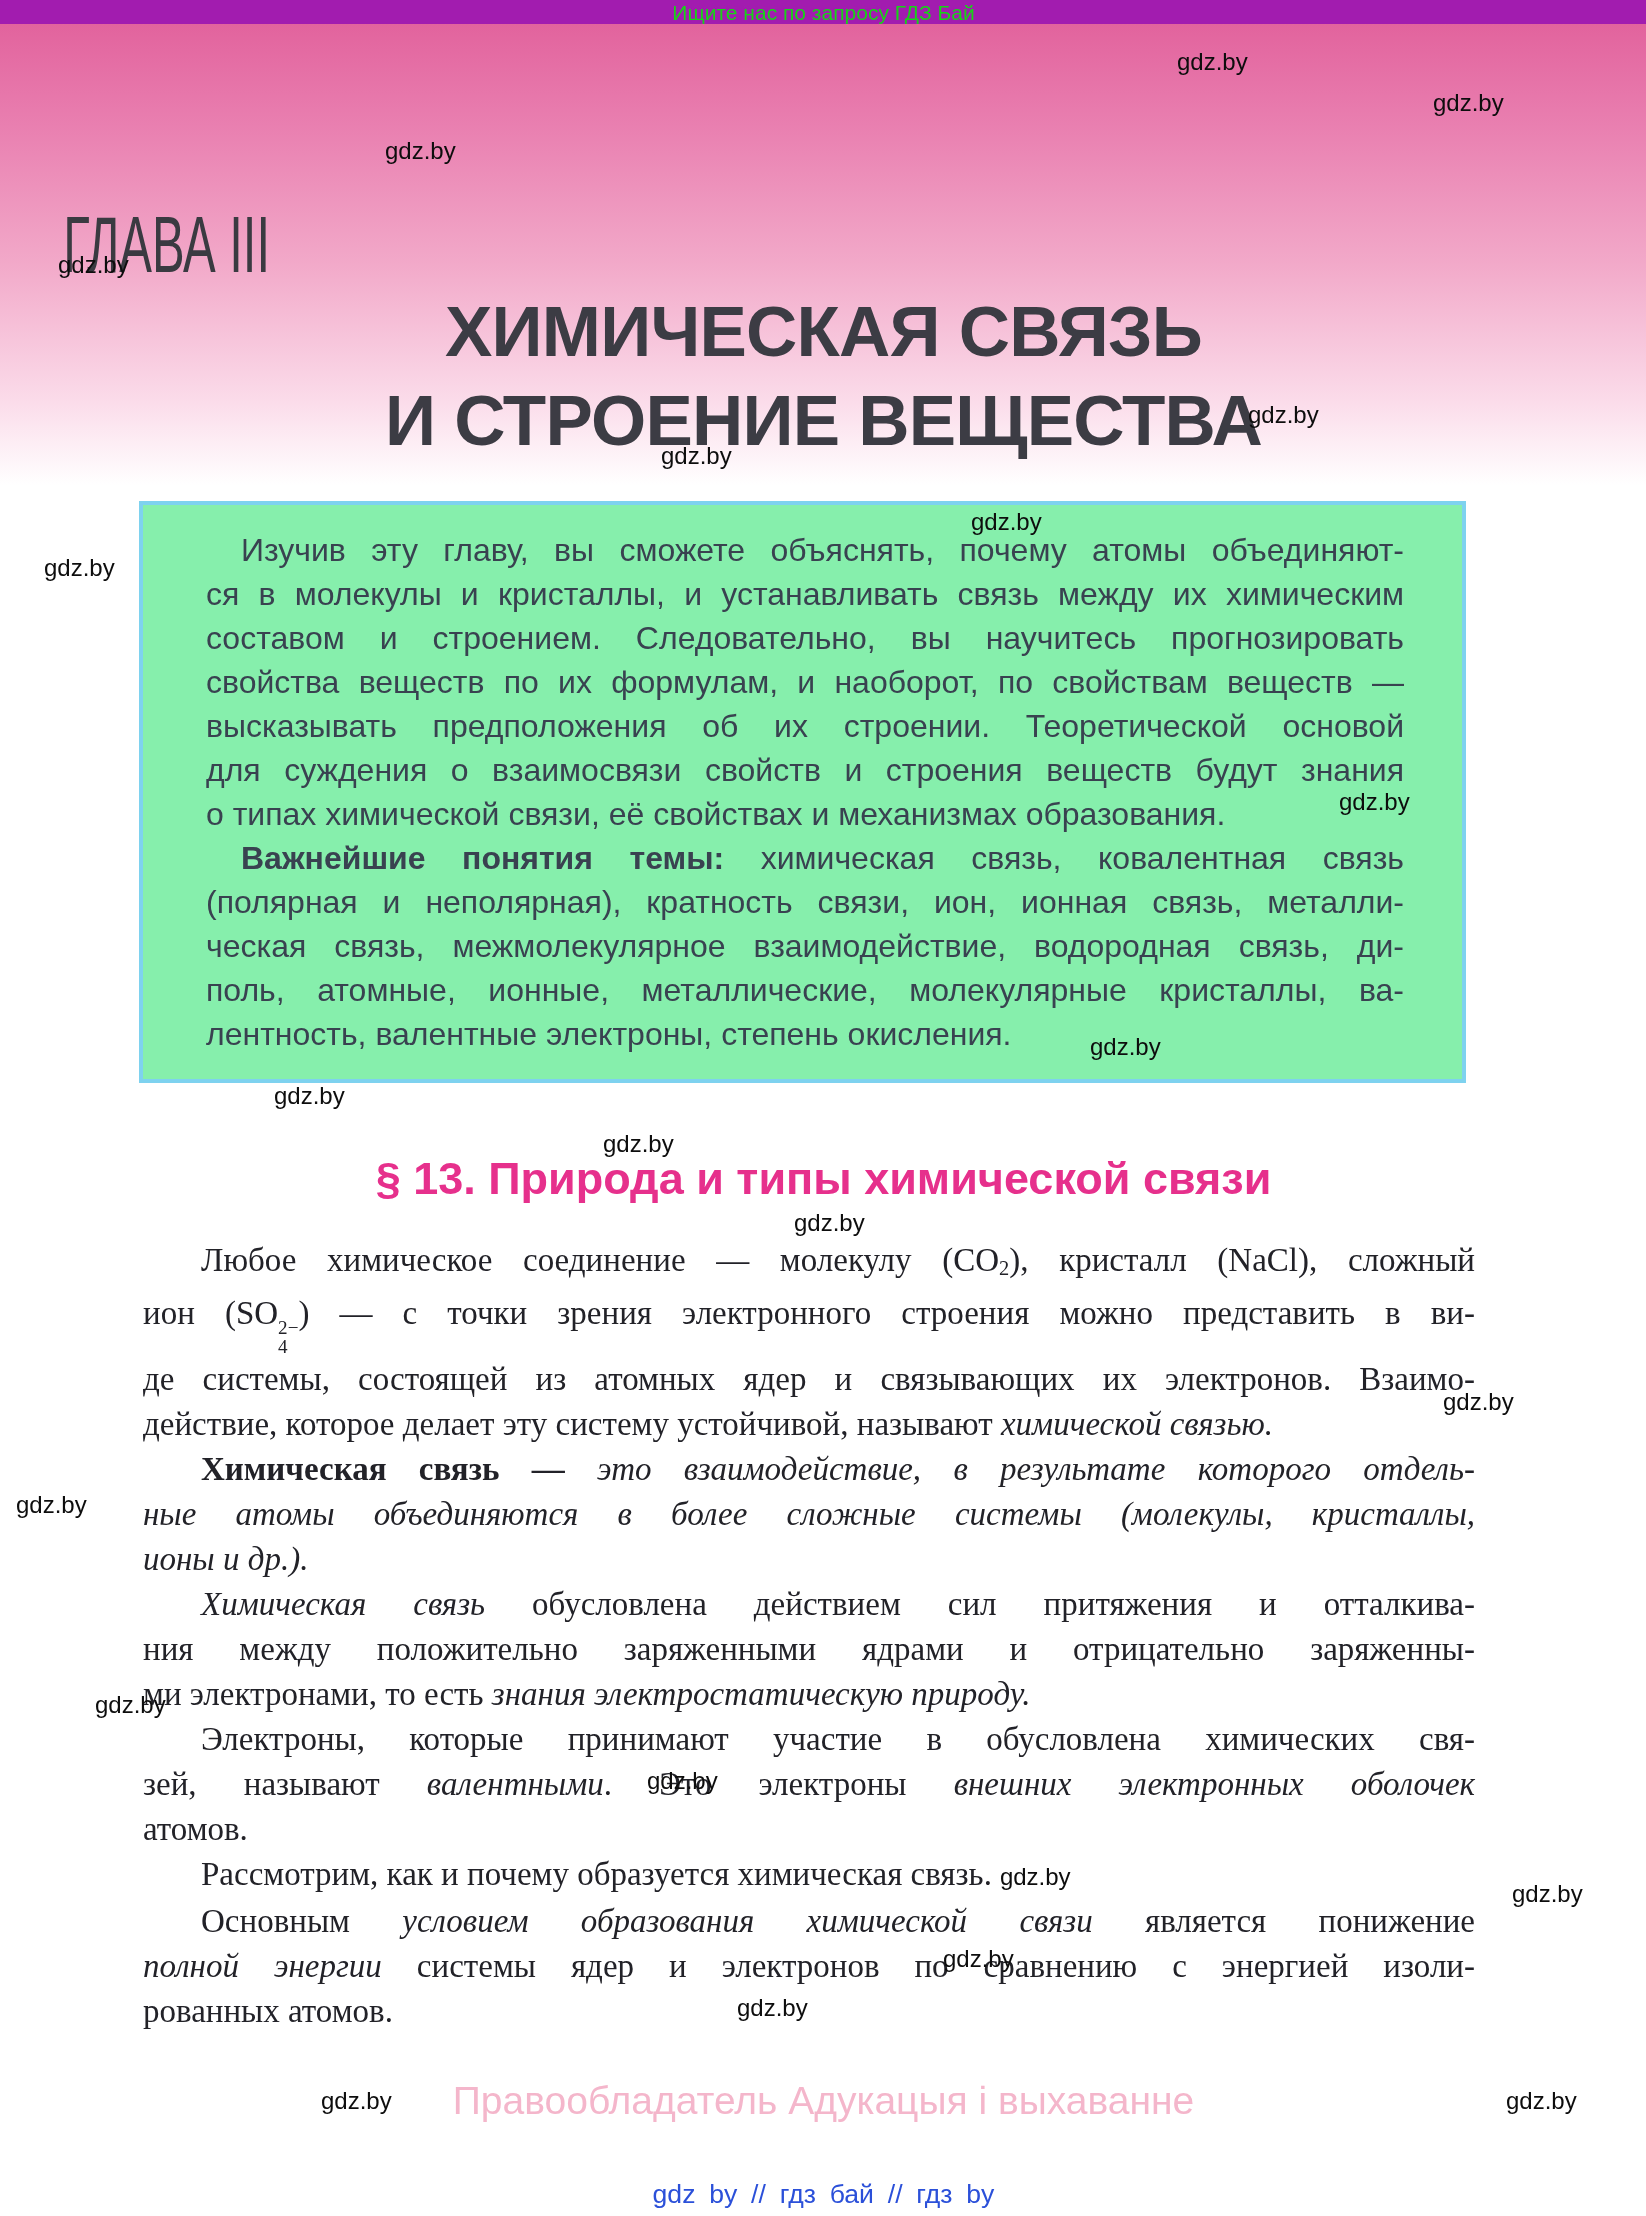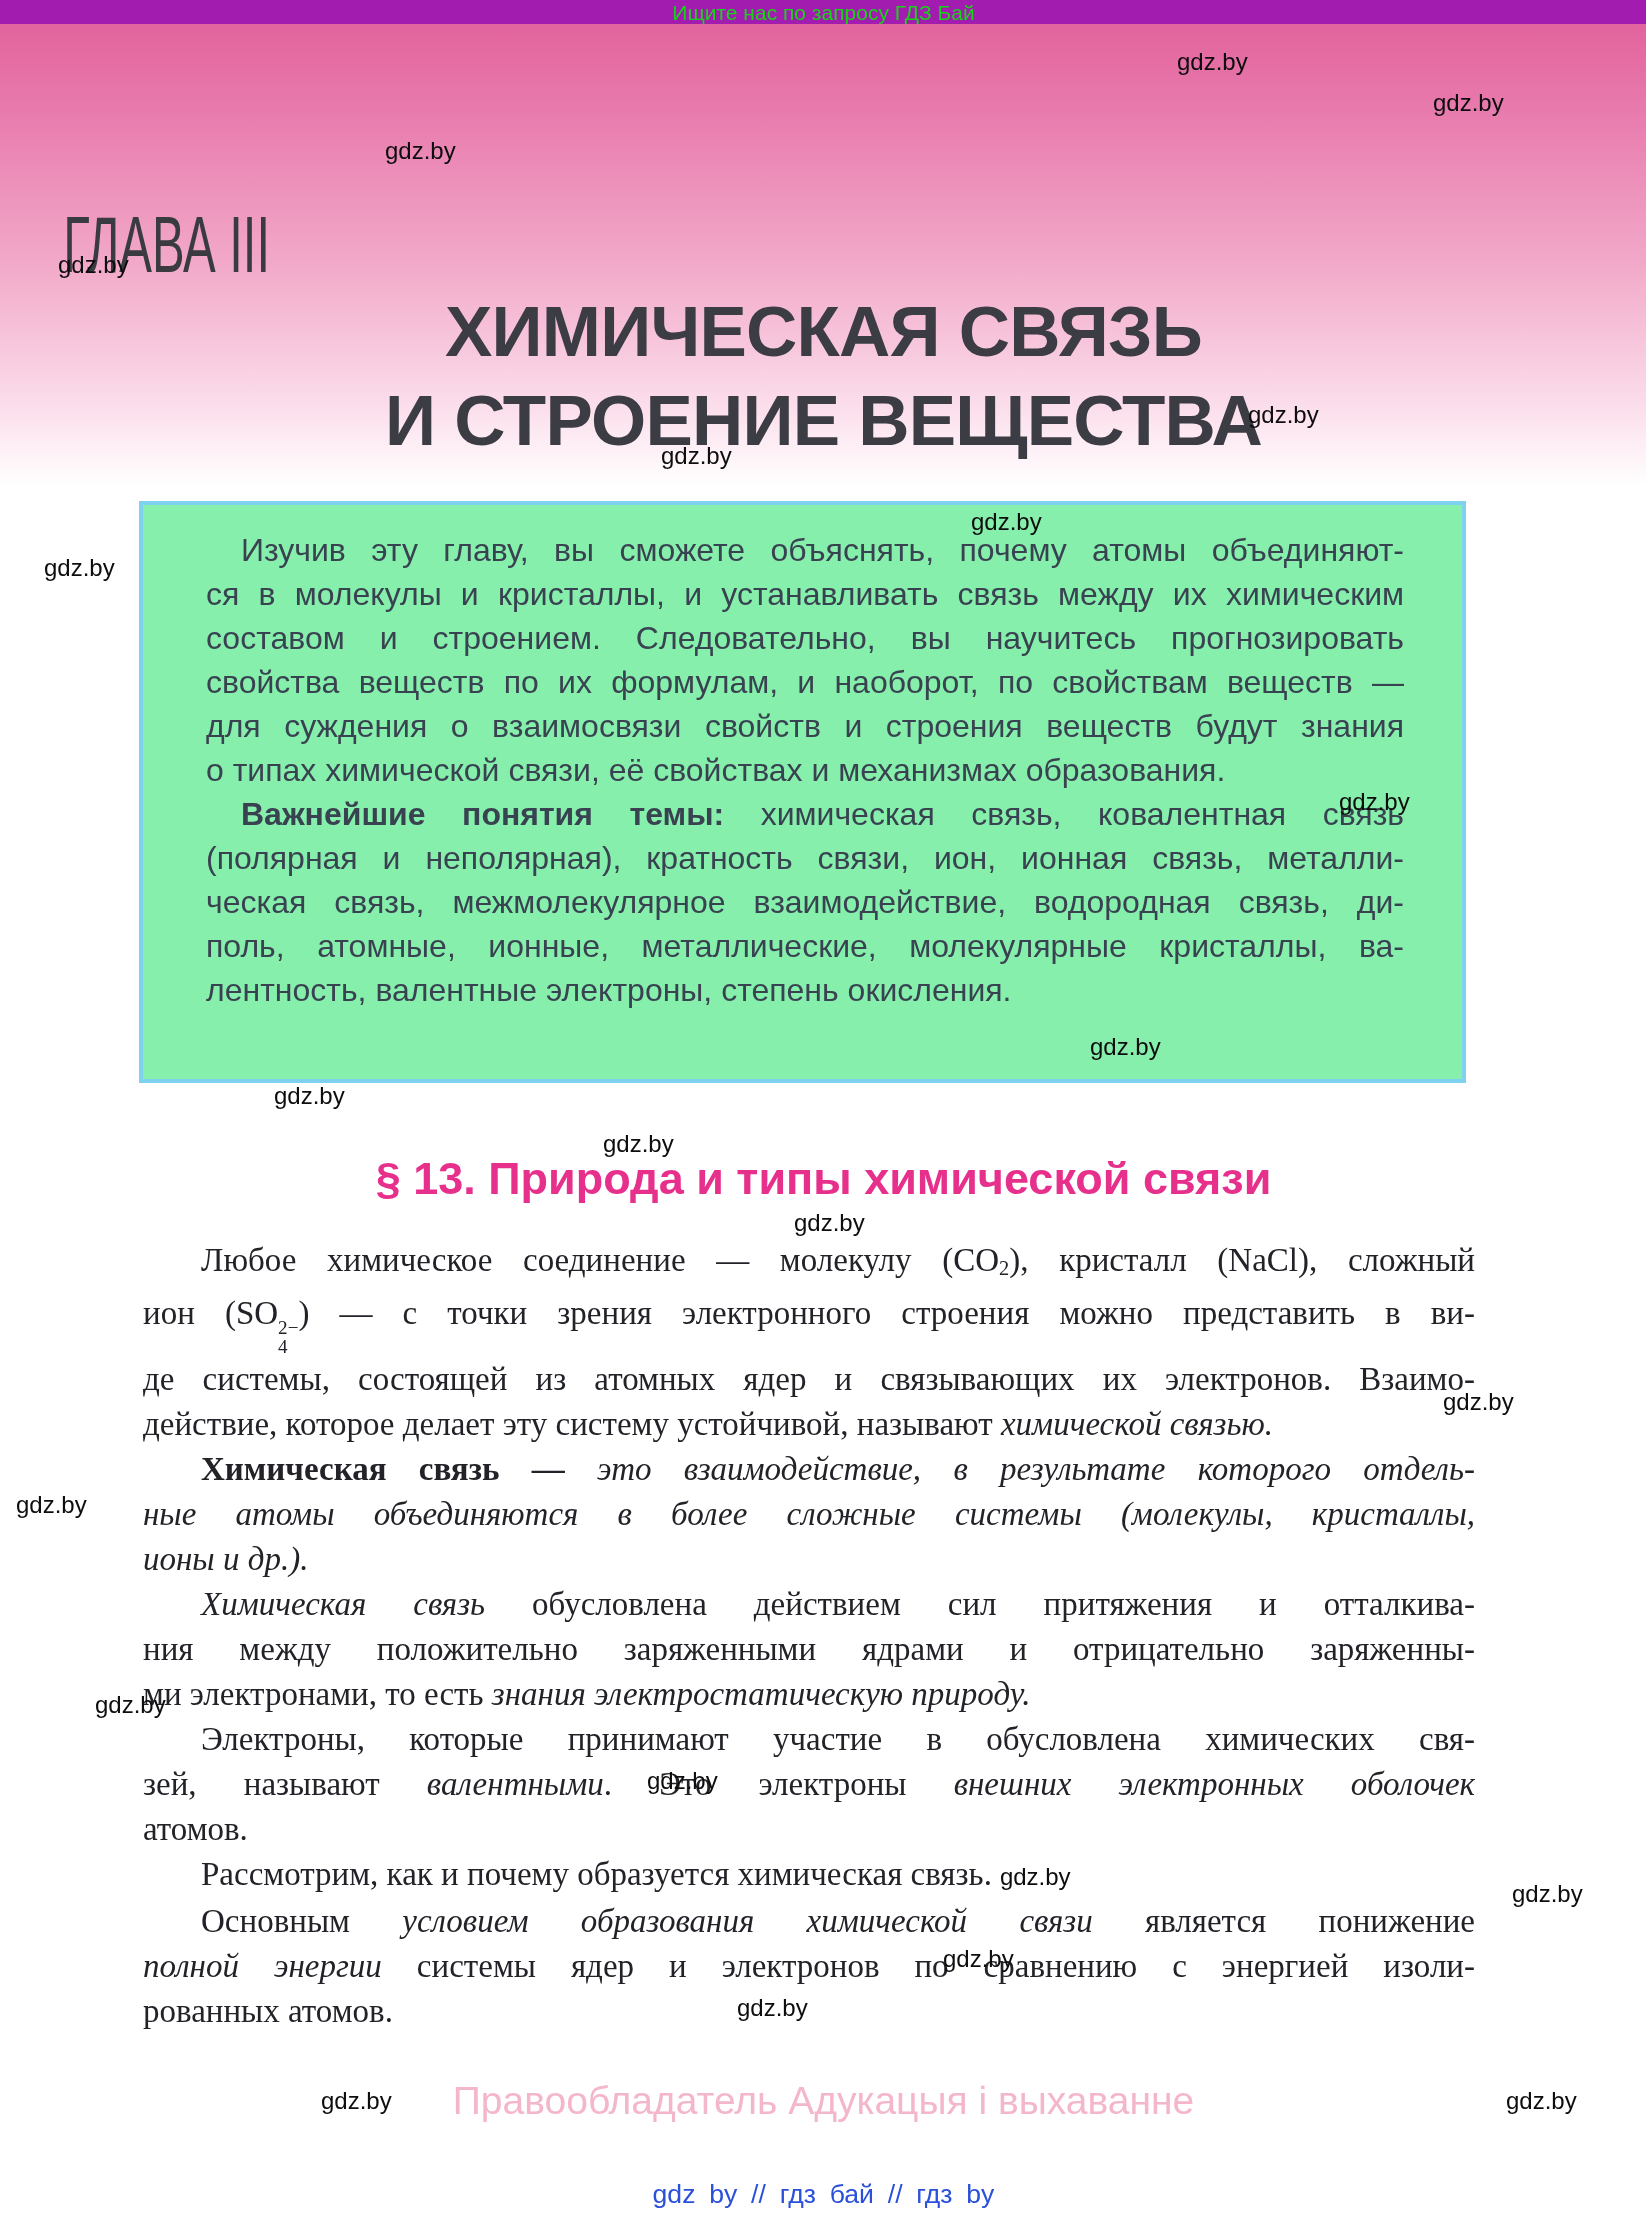--- a/index.html
+++ b/index.html
@@ -90,20 +90,21 @@
   <div>ХИМИЧЕСКАЯ СВЯЗЬ</div>
   <div>И СТРОЕНИЕ ВЕЩЕСТВА</div>
 </div>
 
 <div class="intro-box">
   <div id="box-text">
       <div class="bline ind"><span>Изучив эту главу, вы сможете объяснять, почему атомы объединяют-</span></div>
       <div class="bline"><span>ся в молекулы и кристаллы, и устанавливать связь между их химическим</span></div>
       <div class="bline"><span>составом и строением. Следовательно, вы научитесь прогнозировать</span></div>
       <div class="bline"><span>свойства веществ по их формулам, и наоборот, по свойствам веществ —</span></div>
+      <div class="bline"><span>высказывать предположения об их строении. Теоретической основой</span></div>
       <div class="bline"><span>для суждения о взаимосвязи свойств и строения веществ будут знания</span></div>
       <div class="bline lastline"><span>о типах химической связи, её свойствах и механизмах образования.</span></div>
       <div class="bline ind"><span class="r-b">Важнейшие понятия темы:</span><span> химическая связь, ковалентная связь</span></div>
       <div class="bline"><span>(полярная и неполярная), кратность связи, ион, ионная связь, металли-</span></div>
       <div class="bline"><span>ческая связь, межмолекулярное взаимодействие, водородная связь, ди-</span></div>
       <div class="bline"><span>поль, атомные, ионные, металлические, молекулярные кристаллы, ва-</span></div>
       <div class="bline lastline"><span>лентность, валентные электроны, степень окисления.</span></div>
     </div>
 </div>
 

